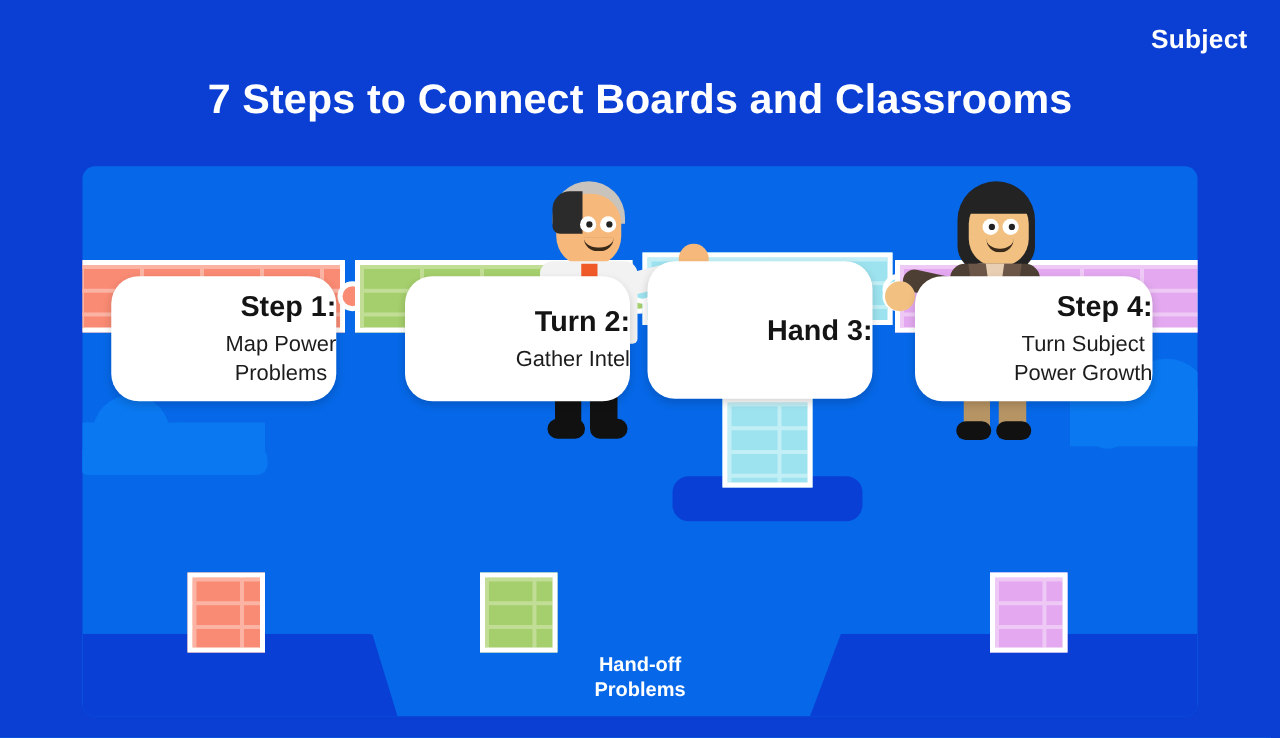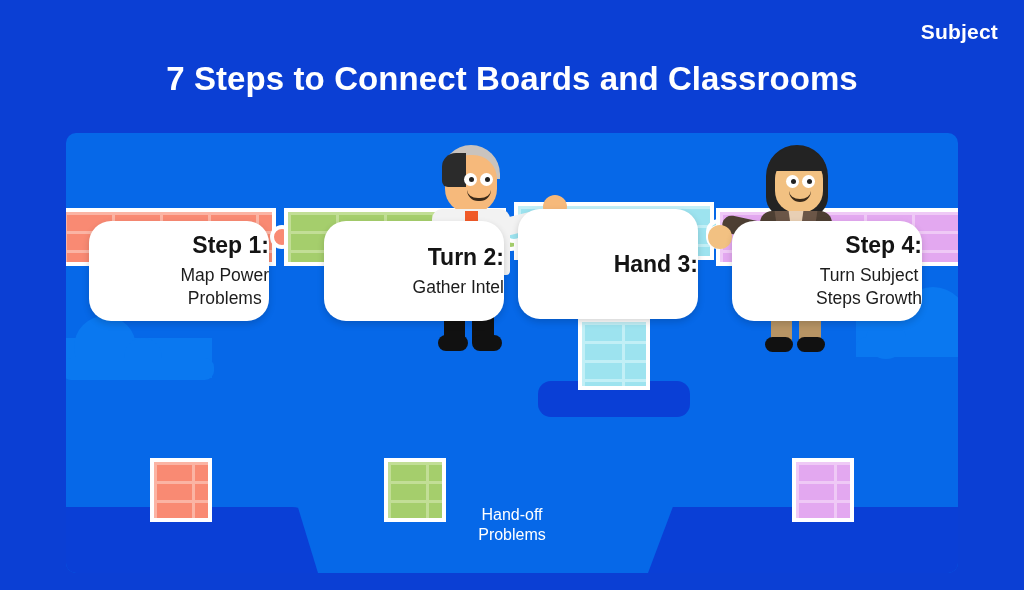--- a/index.html
+++ b/index.html
@@ -37,23 +37,23 @@
     position:absolute; left:0; bottom:0; width:252px; height:66px;
     background:#0A3FD6; border-top-right-radius:26px;
     clip-path: polygon(0 0, 92% 0, 100% 100%, 0 100%);
   }
   .ground-right {
     position:absolute; right:0; bottom:0; width:310px; height:66px;
     background:#0A3FD6;
     clip-path: polygon(8% 0, 100% 0, 100% 100%, 0 100%);
   }
   .ground-notch-label {
-    position:absolute; left:0; bottom:28px; width:892px;
+    position:absolute; left:0; bottom:10px; width:892px;
     text-align:center; color:#ffffff;
-    font-size:16px; font-weight:normal; line-height:1.25;
+    font-size:16px; font-weight:bold; line-height:1.25;
   }
 
   
   .pedestal {
     position:absolute; left:472px; top:248px;
     width:152px; height:36px;
     background:#0A3FD6; border-radius:13px;
   }
 
   
@@ -219,18 +219,18 @@
     </div>
 
     <div class="card" style="left:452px; top:76px; width:180px; height:110px;">
       <div class="step-title">Hand 3:</div>
     </div>
 
     <div class="card" style="left:666px; top:88px; width:190px; height:100px;">
       <div class="step-title">Step 4:</div>
       <div class="step-desc">
         <div>Turn Subject</div>
-        <div>Steps Growth</div>
+        <div>Power Growth</div>
       </div>
     </div>
 
   </div>
 </div>
 
 </body></html>

